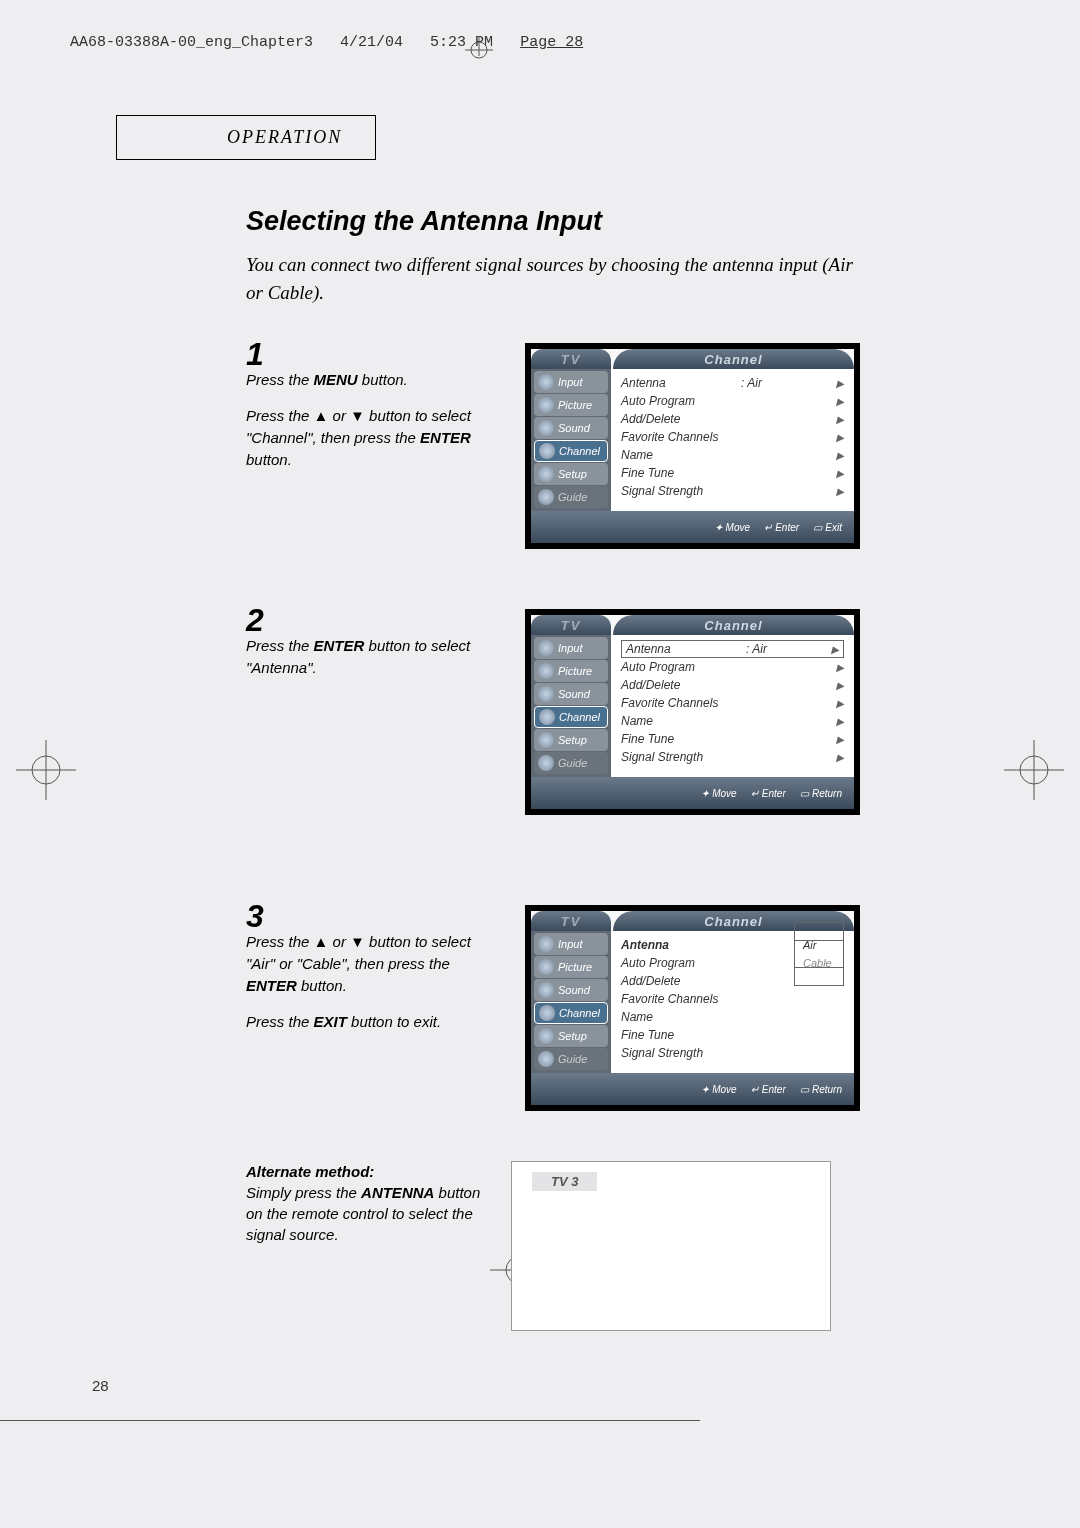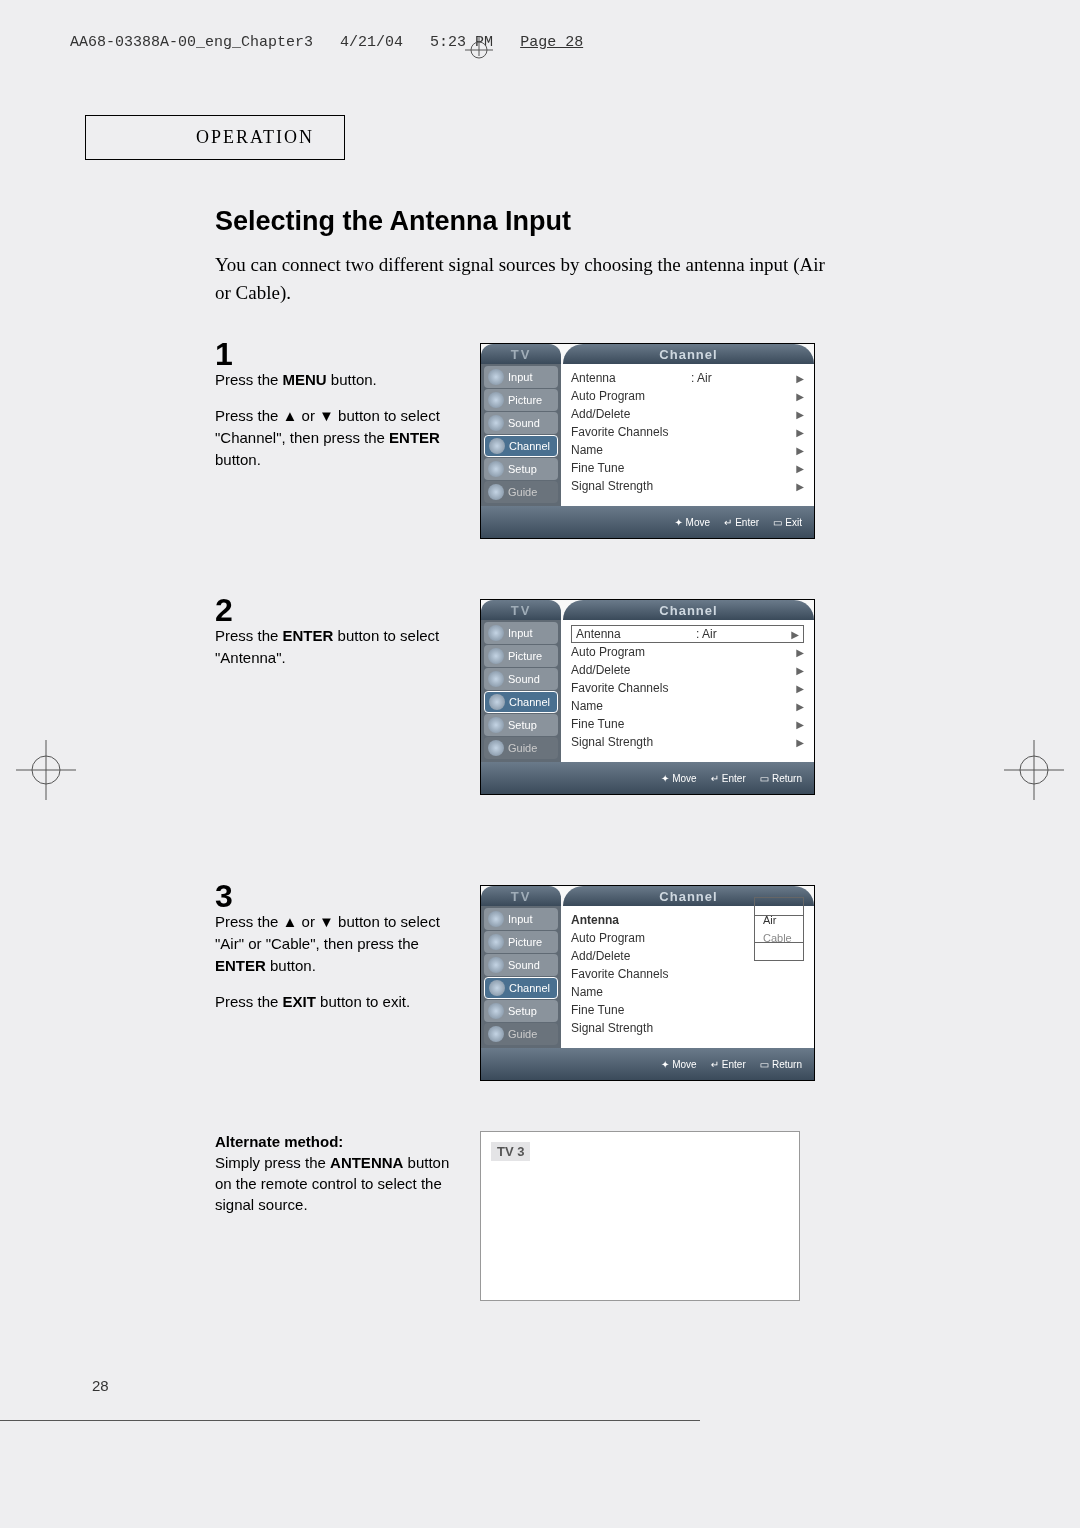--- a/index.html
+++ b/index.html
@@ -24,22 +24,23 @@
       top: 36px;
       left: 465px;
       width: 28px;
       height: 28px;
     }
     .crop-mark-center { position: absolute; width: 60px; height: 60px; }
     .crop-mark svg, .crop-mark-top svg, .crop-mark-center svg { width: 100%; height: 100%; }
     .content-frame {
       position: absolute;
       top: 115px;
-      left: 85px;
+      left: 116px;
       width: 760px;
+      font-style: italic;
     }
     .section-tab {
       border: 1px solid #000;
       width: 260px;
       height: 45px;
       display: flex;
       align-items: center;
       padding-left: 110px;
     }
     .section-tab span {
@@ -75,23 +76,23 @@
       line-height: 22px;
     }
     .step-num {
       font-family: Arial, Helvetica, sans-serif;
       font-weight: 900;
       font-size: 32px;
       margin-bottom: 4px;
     }
     .step-text p { margin-bottom: 14px; }
     .osd {
-      margin-left: 10px;
+      margin-left: 24px;
       width: 335px;
-      border: 1px solid #000000;
+      border: 6px solid #000000;
       background: #f8f8f8;
       font-family: Arial, Helvetica, sans-serif;
       font-size: 12px;
     }
     .osd-header {
       display: flex;
       height: 20px;
       font-size: 13px;
     }
     .osd-header-left {
@@ -176,25 +177,26 @@
       margin-left: 10px;
       width: 320px;
       height: 170px;
       border: 1px solid #999;
       background: #fff;
       padding: 10px;
     }
     .tvbadge {
       background: #e4e4e6;
       display:inline-block;
-      padding: 2px 6px;
+      padding: 2px 19px;
       font-family: Arial, sans-serif;
       font-size: 13px;
       font-weight: bold;
       color: #555;
+      margin-left: 10px;
     }
     .alt-block { display:flex; margin-top:50px; }
     .alt-text {
       width: 255px;
       font-family: Arial, sans-serif;
       font-size: 15px;
       line-height: 21px;
     }
     .page-num {
       position: absolute;

